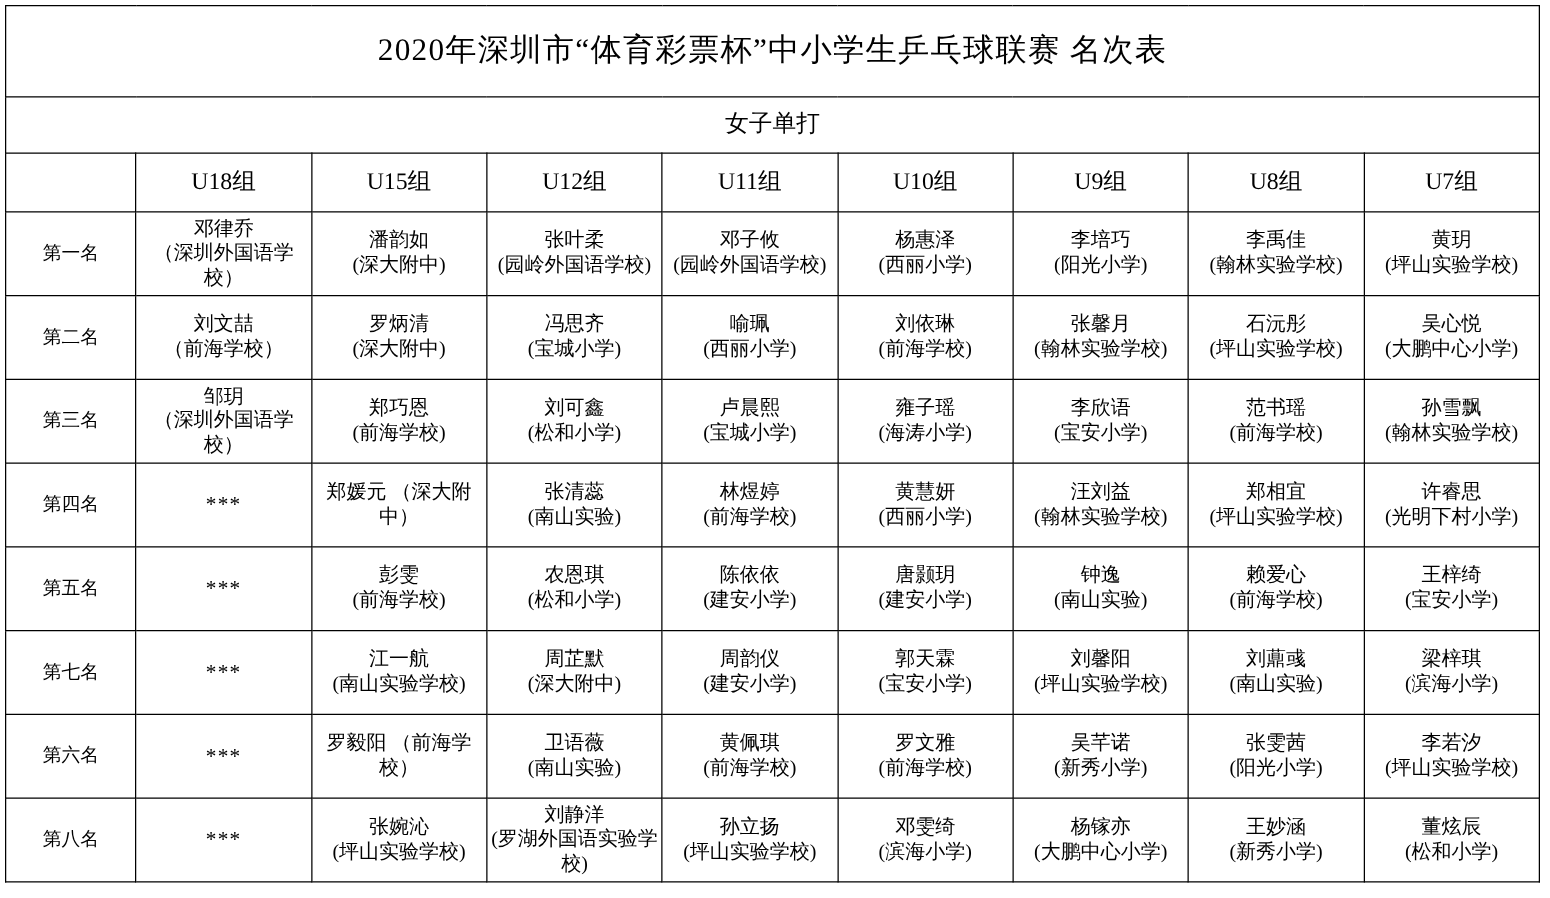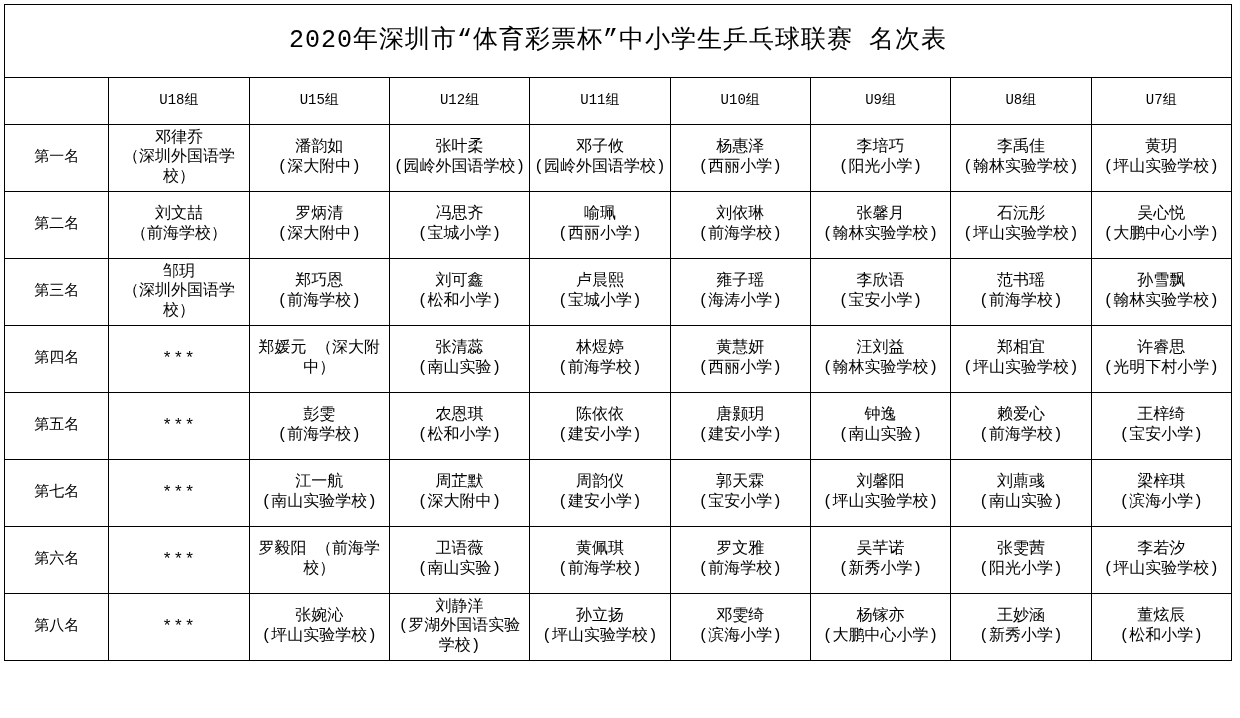--- a/index.html
+++ b/index.html
@@ -11,21 +11,20 @@
     width: 1240px;
     height: 718px;
     font-family: "Liberation Serif", "DejaVu Serif", serif;
     color: #000000;
   }
   .sheet {
     width: 1240px;
     height: 718px;
     box-sizing: border-box;
     padding: 2px 6px 2px 2px;
-    font-family: Liberation Mono, monospace;
   }
   table.results {
     border-collapse: collapse;
     table-layout: fixed;
     width: 1228px;
     margin: 2px 0 0 2px;
   }
   table.results td, table.results th {
     border: 1px solid #000000;
     text-align: center;
@@ -40,21 +39,21 @@
     font-size: 25px;
     font-weight: bold;
     letter-spacing: 1px;
   }
   .event-cell {
     height: 40px;
     font-size: 19px;
   }
   .group-head {
     height: 42px;
-    font-size: 14px;
+    font-size: 19px;
   }
   .rank-cell {
     font-size: 15px;
     width: 104px;
   }
   .player-cell {
     font-size: 16px;
     height: 62px;
   }
   .player-cell .nm {
@@ -82,20 +81,23 @@
         <col class="gcol">
         <col class="gcol">
       <col class="gcol">
         <col class="gcol">
         <col class="gcol">
         <col class="gcol">
     </colgroup>
     <tbody>
       <tr>
         <td class="title-cell" colspan="9">2020年深圳市“体育彩票杯”中小学生乒乓球联赛  名次表</td>
+      </tr>
+      <tr>
+        <td class="event-cell" colspan="9">女子单打</td>
       </tr>
       <tr>
         <td class="group-head"></td>
         <td class="group-head">U18组</td>
         <td class="group-head">U15组</td>
         <td class="group-head">U12组</td>
         <td class="group-head">U11组</td>
         <td class="group-head">U10组</td>
         <td class="group-head">U9组</td>
         <td class="group-head">U8组</td>

